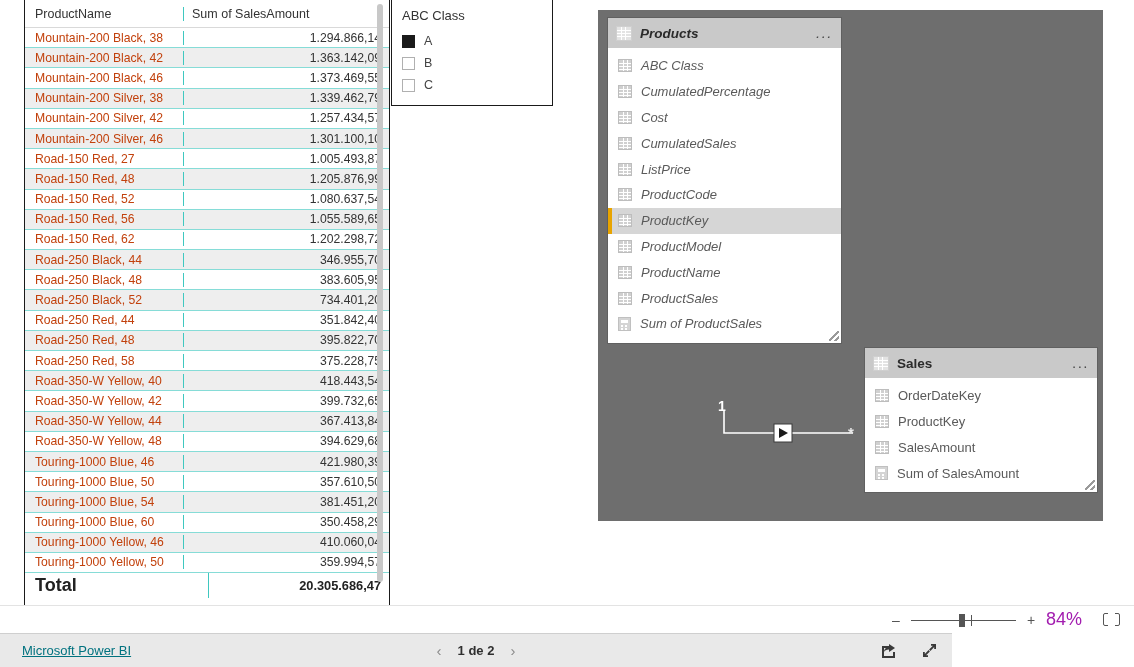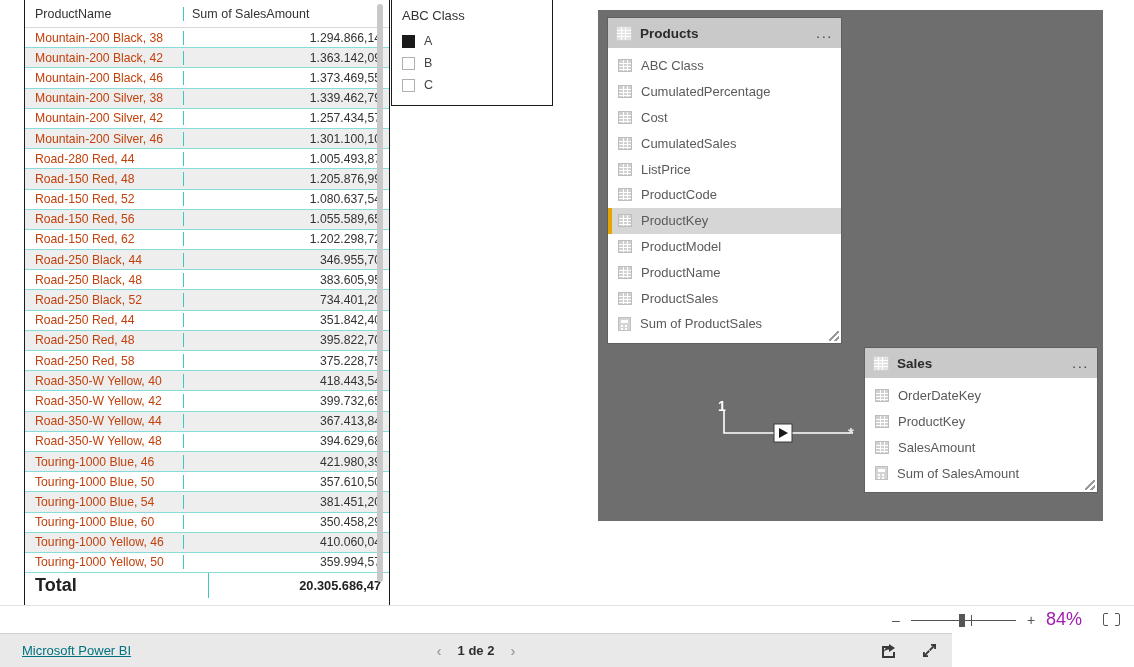--- a/index.html
+++ b/index.html
@@ -236,21 +236,21 @@
           </div>
           <div class="mx-row">
             <div class="c1">Mountain-200 Silver, 42</div>
             <div class="c2">1.257.434,57</div>
           </div>
           <div class="mx-row alt">
             <div class="c1">Mountain-200 Silver, 46</div>
             <div class="c2">1.301.100,10</div>
           </div>
           <div class="mx-row">
-            <div class="c1">Road-280 Red, 44</div>
+            <div class="c1">Road-150 Red, 27</div>
             <div class="c2">1.005.493,87</div>
           </div>
           <div class="mx-row alt">
             <div class="c1">Road-150 Red, 48</div>
             <div class="c2">1.205.876,99</div>
           </div>
           <div class="mx-row">
             <div class="c1">Road-150 Red, 52</div>
             <div class="c2">1.080.637,54</div>
           </div>
@@ -355,21 +355,21 @@
     <div id="model-canvas">
 
       <svg id="relationship" viewBox="0 0 505 511">
         <path d="M 126 400 L 126 423 L 255 423" stroke="#ffffff" stroke-width="1.6" fill="none"></path>
         <rect x="176" y="414" width="18" height="18" fill="#ffffff" stroke="#3b3b3b" stroke-width="1"></rect>
         <polygon points="181,418 190,423 181,428" fill="#1a1a1a"></polygon>
         <text x="250" y="428" font-family="Liberation Sans, sans-serif" font-size="15" fill="#e9e9e9" font-weight="bold">*</text>
       </svg>
       <div class="card-one" style="left:120px; top:388px;">1</div>
 
-      <div class="tbl-card" id="card-products" style="left:10px; top:8px; width:233px;">
+      <div class="tbl-card" id="card-products" style="left:10px; top:8px; width:233px;font-style:italic;">
         <div class="tbl-header">
           <span class="ic-col hdr"></span>
           <span class="t-name">Products</span>
           <span class="dots">...</span>
         </div>
         <div class="tbl-body" id="products-fields">
             <div class="fld">
               <span class="ic-col"></span>
               <span class="f-label">ABC Class</span>
             </div>

